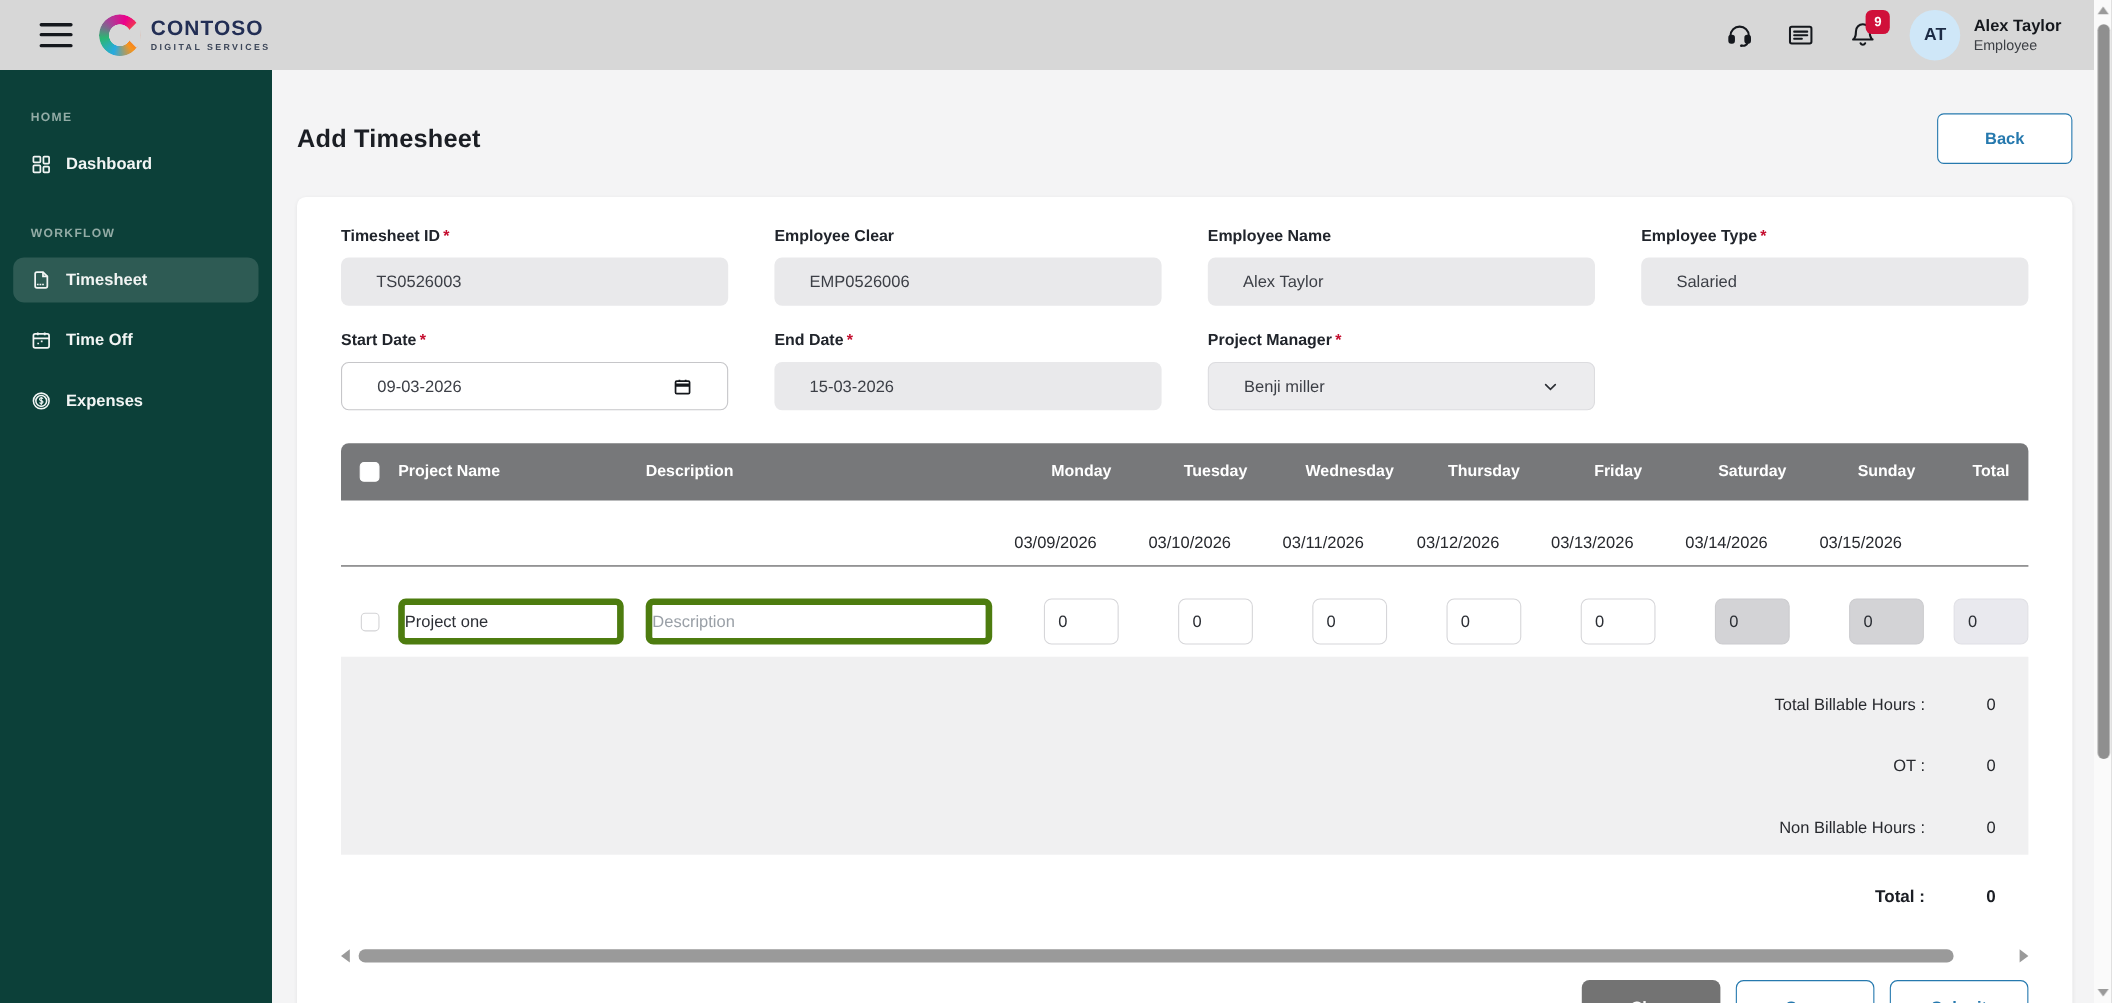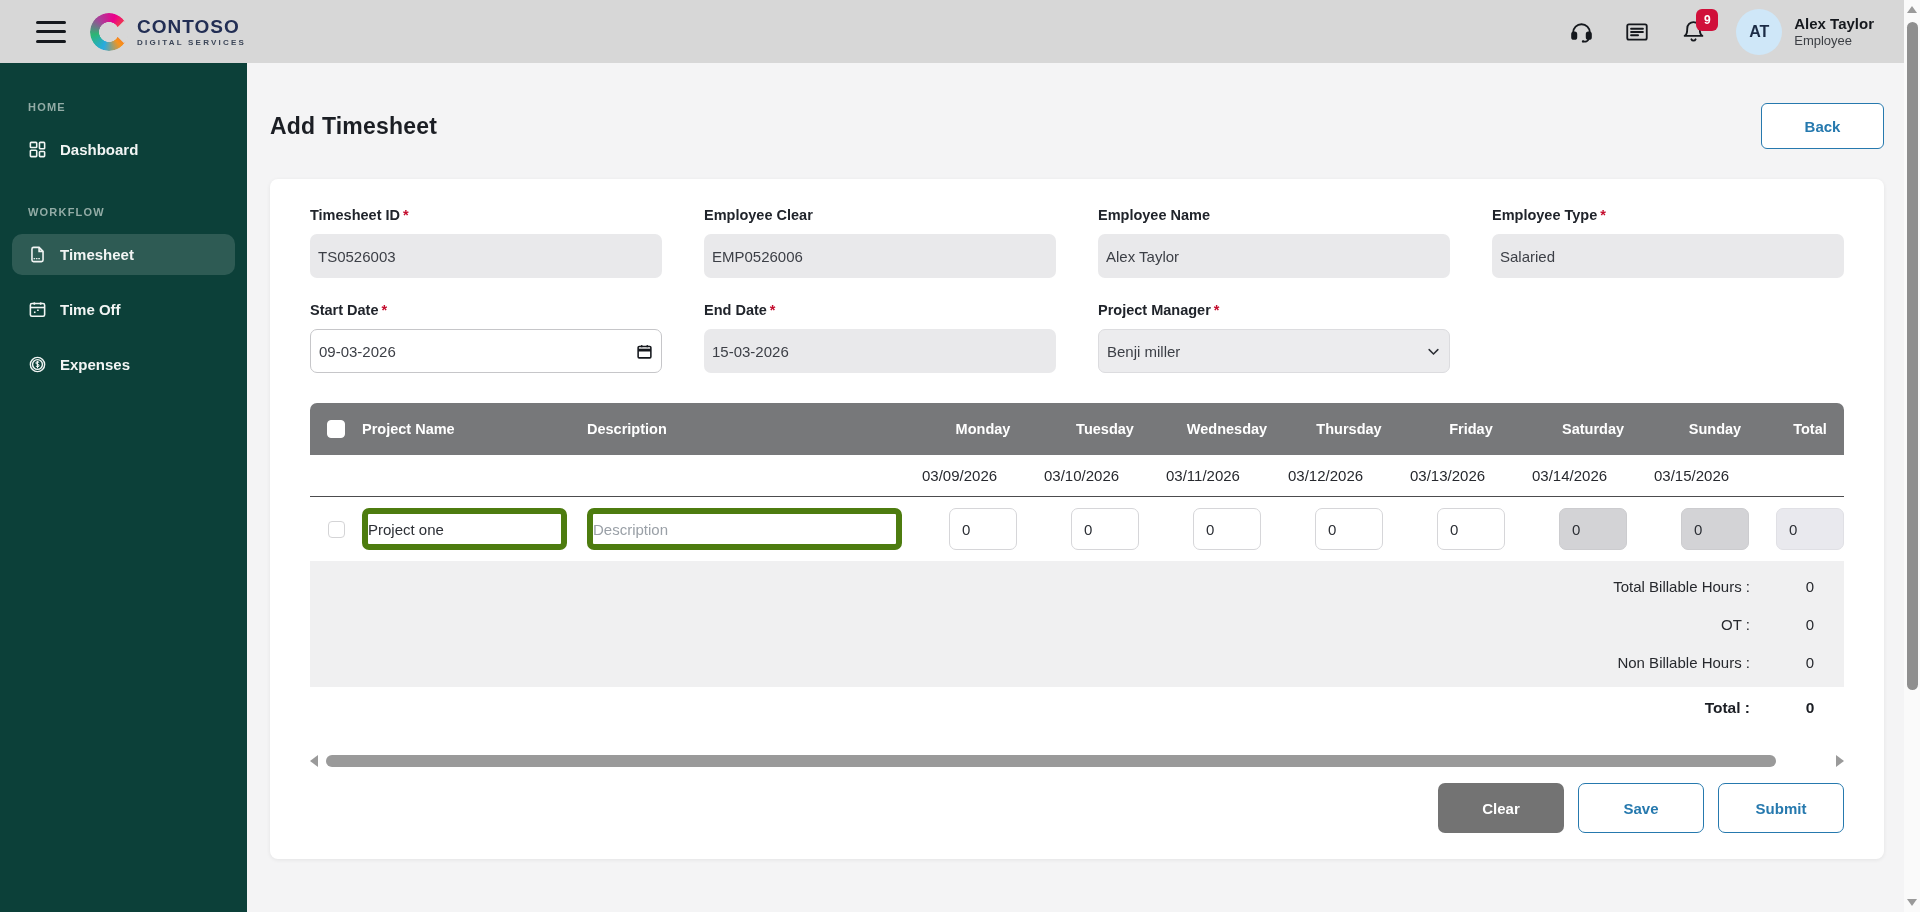--- a/index.html
+++ b/index.html
@@ -45,29 +45,29 @@
   .page-title { font-size:23px; font-weight:800; color:#1b1e24; letter-spacing:0.2px; }
   .btn { border-radius:6px; font-size:15px; font-weight:600; cursor:pointer; display:inline-flex; align-items:center; justify-content:center; }
   .btn-outline { background:#fff; border:1.6px solid #2679ae; color:#2679ae; }
   .btn-back { width:123px; height:46px; }
 
   .card { background:#fff; border-radius:8px; box-shadow:0 1px 4px rgba(0,0,0,0.07); padding:28px 40px 26px 40px; }
 
   .form-grid { display:grid; grid-template-columns:repeat(4, 1fr); column-gap:42px; row-gap:24px; margin-bottom:30px; }
   .field label { display:block; font-size:14.5px; font-weight:700; color:#20242b; margin-bottom:11px; }
   .req { color:#c40d2e; margin-left:3px; }
-  .input { width:100%; height:44px; border-radius:7px; font-size:15px; color:#3c3f46; padding:0 8px;
+  .input { width:100%; height:44px; border-radius:7px; font-size:15px; color:#3c3f46; padding:0 32px;
            font-family:"Liberation Sans", sans-serif; }
   .input.disabled { background:#e9e9eb; border:none; }
   .input.editable { background:#fff; border:1px solid #c6c6c9; }
   .date-box { display:flex; align-items:center; justify-content:space-between; }
   .select-box { background:#ececee; border:1px solid #dcdcdf; display:flex; align-items:center; justify-content:space-between; cursor:pointer; }
 
   
-  .ts-grid { display:grid; grid-template-columns:52px 225px 335px repeat(7, 122px) minmax(0,1fr); align-items:center; }
+  .ts-grid { display:grid; grid-template-columns:52px 225px 335px repeat(7, 122px) minmax(0,1fr); align-items:center;margin-top:18px; }
   .t-head { background:#77787a; border-radius:7px 7px 0 0; height:52px; color:#fff; font-size:14.5px; font-weight:700; }
   .t-head .cb-cell { display:flex; justify-content:center; }
   .t-head .day { text-align:center; }
   .t-head .total-h { text-align:center; }
   .cb { appearance:none; -webkit-appearance:none; width:18px; height:18px; border-radius:4px; background:#fff; border:1px solid #fff; cursor:pointer; }
   .cb.row-cb { border:1px solid #d4d4d6; width:17px; height:17px; }
 
   .t-dates { height:42px; border-bottom:1.5px solid #4c4c4e; }
   .t-dates .date { text-align:left; font-size:15px; color:#27292e; }
 

